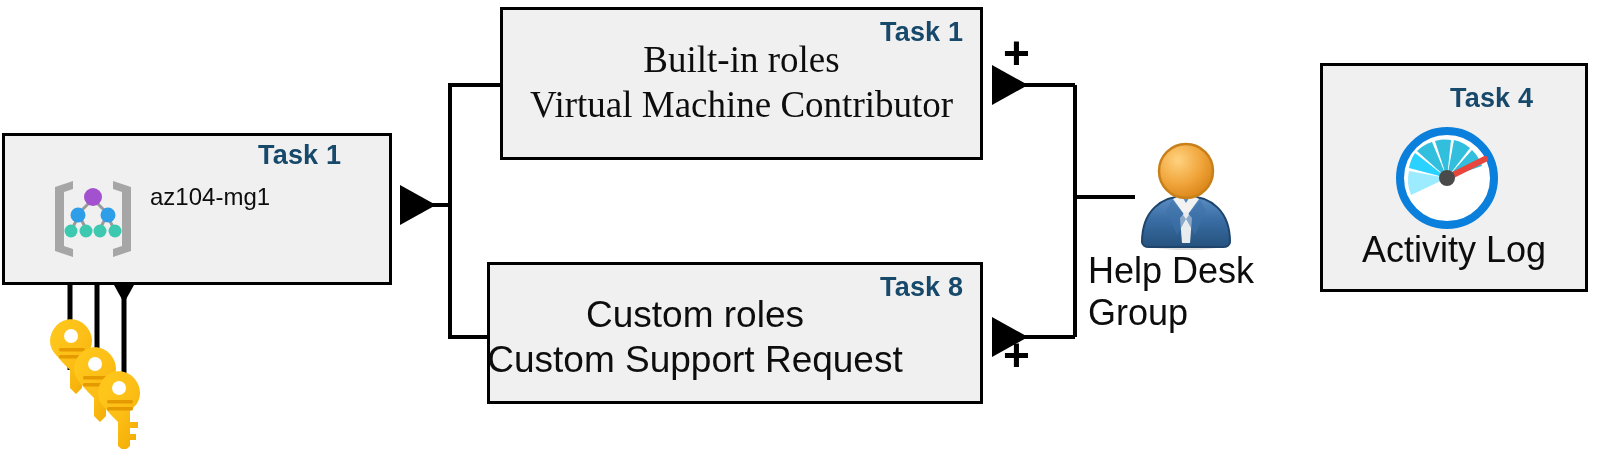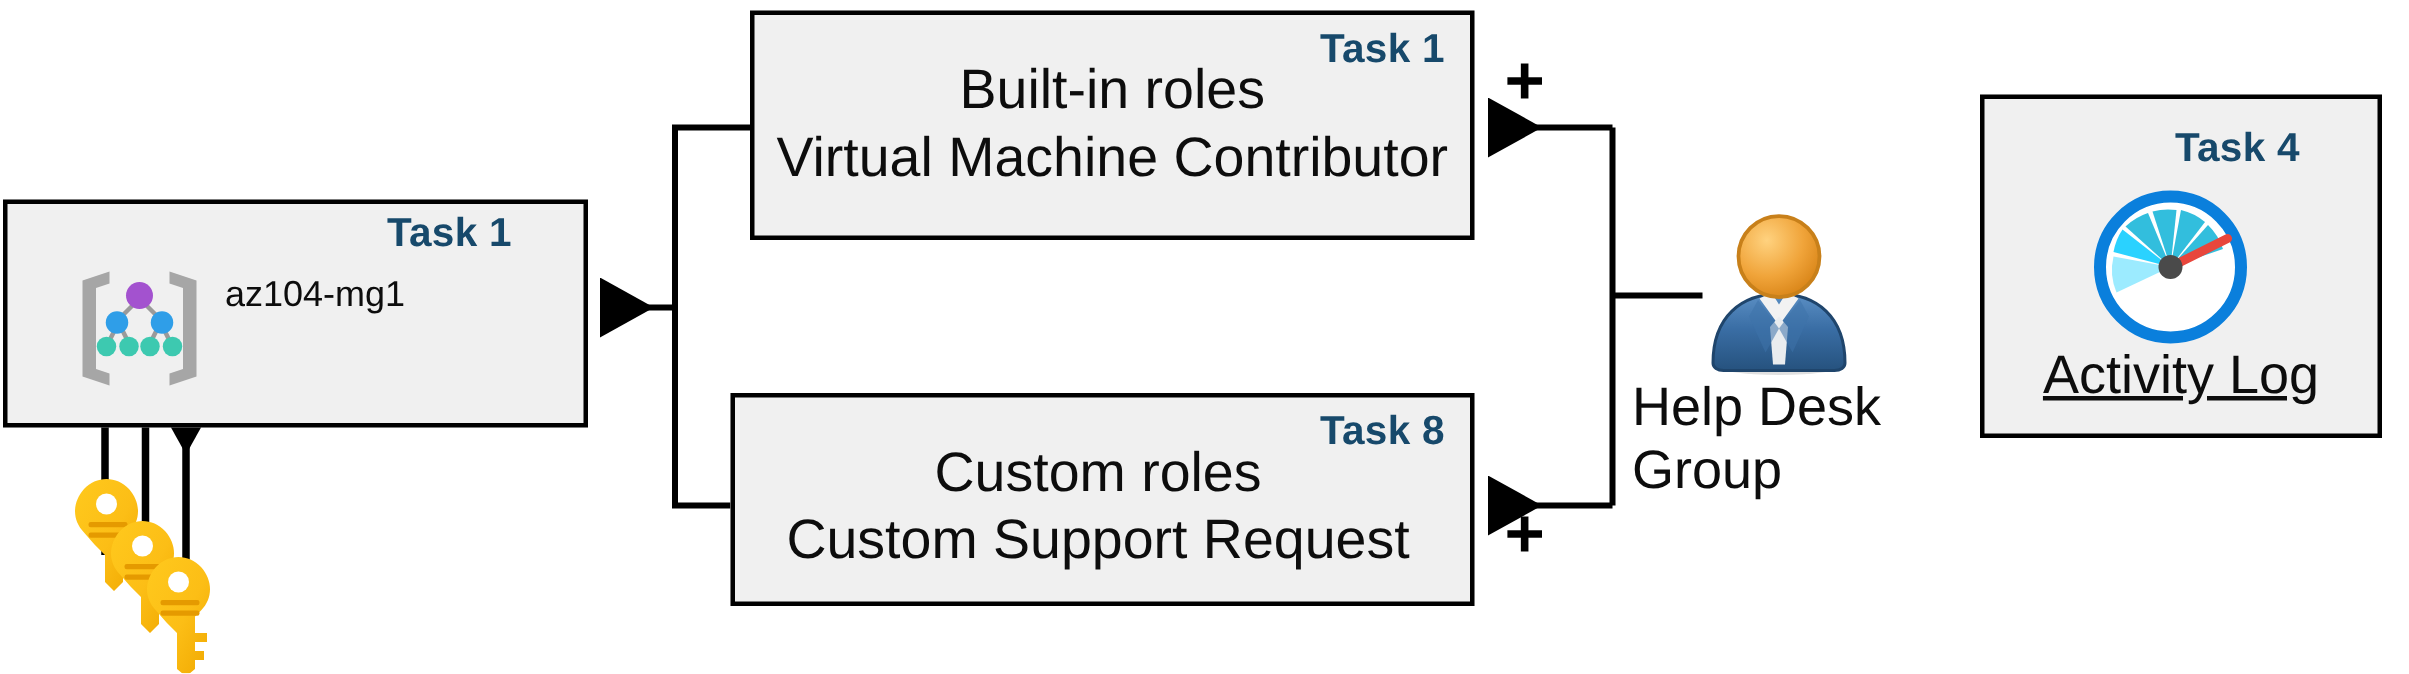--- a/index.html
+++ b/index.html
@@ -61,21 +61,21 @@
   #task2-badge { left: 880px; top: 17px; }
   #task2-text { top: 37px; font-size: 37px; }
   
   #task3-box { left: 487px; top: 262px; width: 496px; height: 142px; }
   #task3-badge { left: 880px; top: 272px; }
   #task3-text { top: 292px; font-size: 37px; }
   
   #task4-box { left: 1320px; top: 63px; width: 268px; height: 229px; }
   #task4-badge { left: 1450px; top: 83px; }
   #task4-text {
-    left: 1320px; width: 268px; top: 228px; font-size: 36px; text-decoration: underline;
+    left: 1320px; width: 268px; top: 228px; font-size: 36px;
   }
   
   #helpdesk-label {
     position: absolute;
     left: 1088px;
     top: 250px;
     width: 190px;
     text-align: left;
     font-size: 36px;
     line-height: 1.17;
@@ -174,26 +174,26 @@
       <circle cx="61" cy="42" r="7.5" fill="#2f9ee8"></circle>
       <circle cx="24" cy="58" r="6.5" fill="#3dc9b0"></circle>
       <circle cx="39" cy="58" r="6.5" fill="#3dc9b0"></circle>
       <circle cx="53" cy="58" r="6.5" fill="#3dc9b0"></circle>
       <circle cx="68" cy="58" r="6.5" fill="#3dc9b0"></circle>
     </svg>
   </div>
 
   <div class="box" id="task2-box"></div>
   <div class="task-badge" id="task2-badge">Task 1</div>
-  <div class="box-text" id="task2-text" style="left:500px; width:483px;">Built-in roles
+  <div class="box-text" id="task2-text" style="left:500px; width:483px;font-family:Liberation Serif, serif;">Built-in roles
 Virtual Machine Contributor</div>
 
   <div class="box" id="task3-box"></div>
   <div class="task-badge" id="task3-badge">Task 8</div>
-  <div class="box-text" id="task3-text" style="left:487px; width:416px;margin-left:37px;">Custom roles
+  <div class="box-text" id="task3-text" style="left:487px; width:416px;">Custom roles
 Custom Support Request</div>
 
   <div class="plus" id="plus-top">+</div>
   <div class="plus" id="plus-bottom">+</div>
 
   <div class="icon-holder" id="person-icon">
     <svg viewBox="0 0 116 116" width="116" height="116" xmlns="http://www.w3.org/2000/svg">
       <ellipse cx="58" cy="104" rx="44" ry="7" fill="#000000" opacity="0.12"></ellipse>
 
       <path d="M14,103 C14,72 33,57 58,57 C83,57 102,72 102,103 C102,106 99,108 95,108 L21,108 C17,108 14,106 14,103 Z" fill="url(#bodyGrad)" stroke="#1f456c" stroke-width="2"></path>

